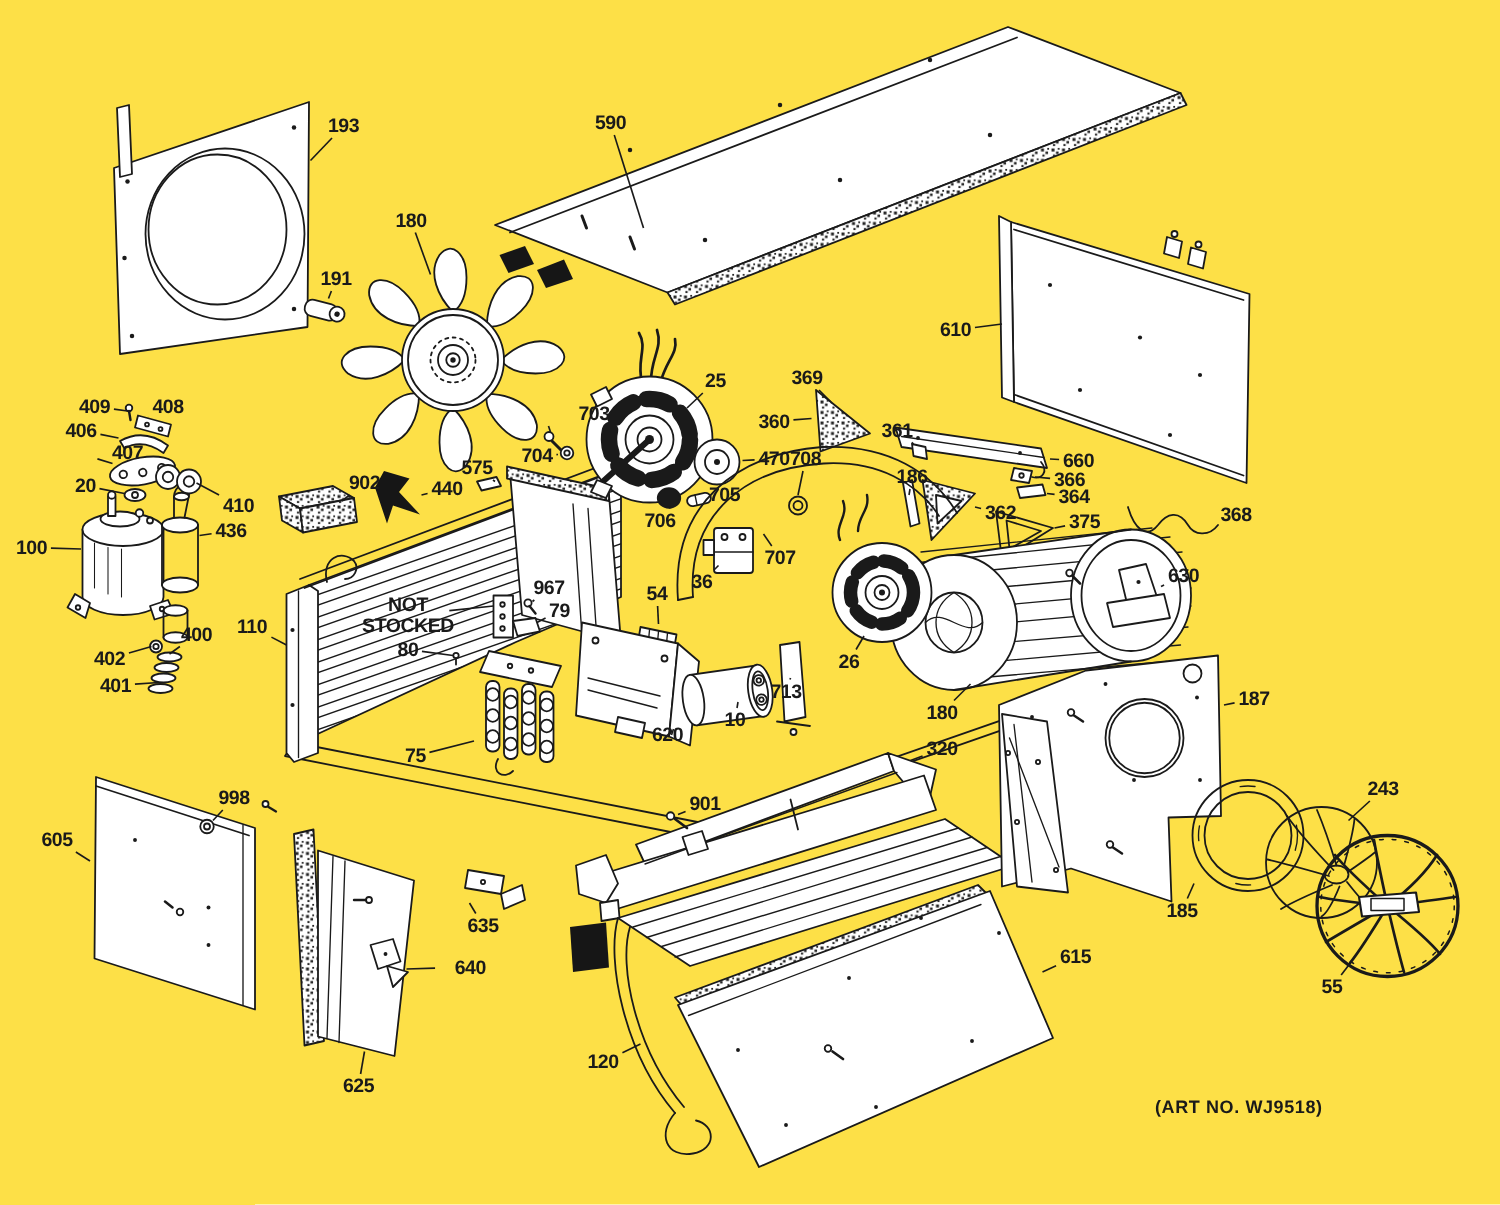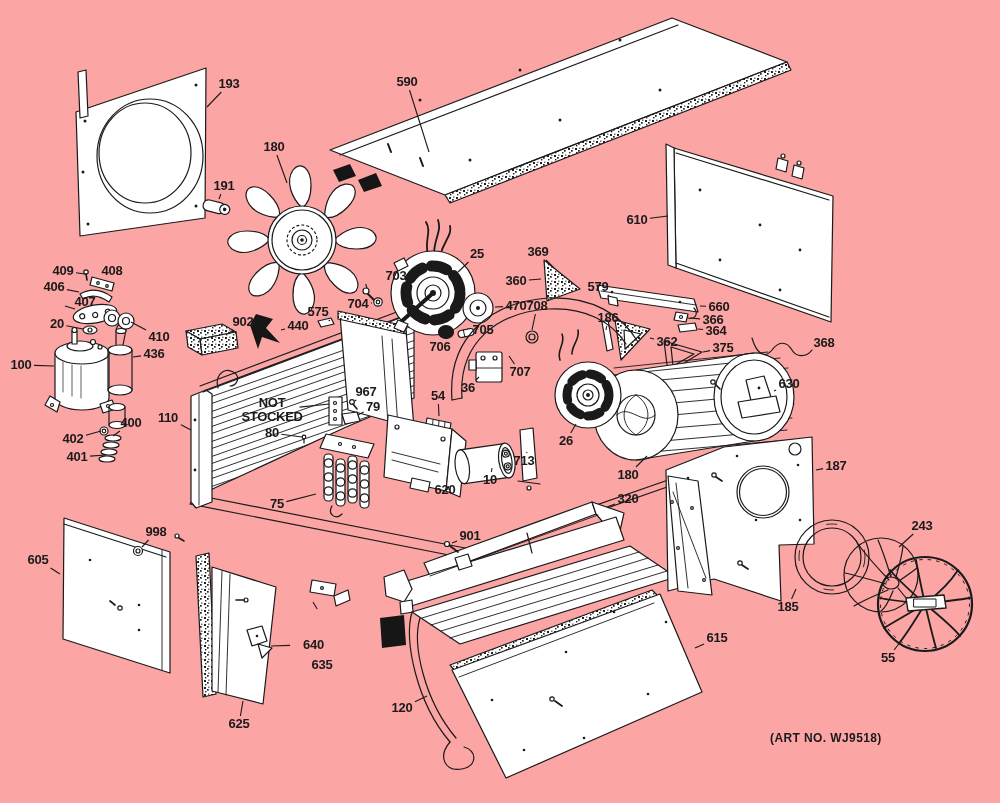--- a/index.html
+++ b/index.html
@@ -1,16 +1,16 @@
 <!DOCTYPE html>
 <html style="--line: #1a1a1a;"><head>
 <meta charset="utf-8">
 <style>
   html,body{margin:0;padding:0;background:#fff;}
-  #stage{position:relative;width:1000px;height:803px;background:#fca5a5;overflow:hidden;
+  #stage{position:relative;width:1000px;height:803px;background:#fde047;overflow:hidden;
          font-family:"Liberation Sans",sans-serif;}
   #art{position:absolute;left:0;top:0;}
   #labels{position:absolute;left:0;top:0;width:100%;height:100%;pointer-events:none;}
   .label{position:absolute;transform:translate(-50%,-50%);
          font:bold 13px/1.05 "Liberation Sans",sans-serif;color:var(--line,#1a1a1a);
          letter-spacing:-0.3px;white-space:pre-line;text-align:center;}
   #footer{position:absolute;left:770px;top:731px;
           font:bold 12px "Liberation Sans",sans-serif;color:var(--line,#1a1a1a);
           letter-spacing:0.4px;}
 </style>
@@ -602,21 +602,21 @@
       <div class="label" style="left: 243px; top: 322px;">902</div>
       <div class="label" style="left: 298px; top: 326px;">440</div>
       <div class="label" style="left: 318px; top: 312px;">575</div>
       <div class="label" style="left: 363px; top: 276px; margin-left: 33px;">703</div>
       <div class="label" style="left: 358px; top: 304px;">704</div>
       <div class="label" style="left: 483px; top: 330px;">705</div>
       <div class="label" style="left: 440px; top: 347px;">706</div>
       <div class="label" style="left: 477px; top: 254px;">25</div>
       <div class="label" style="left: 538px; top: 252px;">369</div>
       <div class="label" style="left: 516px; top: 281px;">360</div>
-      <div class="label" style="left: 598px; top: 287px;">579</div>
+      <div class="label" style="left: 598px; top: 287px;">361</div>
       <div class="label" style="left: 516px; top: 306px;">470</div>
       <div class="label" style="left: 537px; top: 306px;">708</div>
       <div class="label" style="left: 608px; top: 318px;">186</div>
       <div class="label" style="left: 719px; top: 307px;">660</div>
       <div class="label" style="left: 713px; top: 320px;">366</div>
       <div class="label" style="left: 716px; top: 331px;">364</div>
       <div class="label" style="left: 667px; top: 342px;">362</div>
       <div class="label" style="left: 723px; top: 348px;">375</div>
       <div class="label" style="left: 824px; top: 343px;">368</div>
       <div class="label" style="left: 789px; top: 384px;">630</div>
@@ -633,21 +633,21 @@
       <div class="label" style="left: 566px; top: 441px;">26</div>
       <div class="label" style="left: 524px; top: 461px;">713</div>
       <div class="label" style="left: 490px; top: 480px;">10</div>
       <div class="label" style="left: 445px; top: 490px;">620</div>
       <div class="label" style="left: 628px; top: 475px;">180</div>
       <div class="label" style="left: 628px; top: 499px;">320</div>
       <div class="label" style="left: 470px; top: 536px;">901</div>
       <div class="label" style="left: 277px; top: 504px;">75</div>
       <div class="label" style="left: 38px; top: 560px;">605</div>
       <div class="label" style="left: 156px; top: 532px;">998</div>
-      <div class="label" style="left: 322px; top: 617px; margin-top: 48px;">635</div>
+      <div class="label" style="left: 322px; top: 617px;">635</div>
       <div class="label" style="left: 303px; top: 645px; padding-left: 21px;">640</div>
       <div class="label" style="left: 239px; top: 724px;">625</div>
       <div class="label" style="left: 402px; top: 708px;">120</div>
       <div class="label" style="left: 717px; top: 638px;">615</div>
       <div class="label" style="left: 788px; top: 607px;">185</div>
       <div class="label" style="left: 922px; top: 526px;">243</div>
       <div class="label" style="left: 888px; top: 658px;">55</div>
     </div>
 <div id="footer">(ART NO. WJ9518)</div>
 </div>

